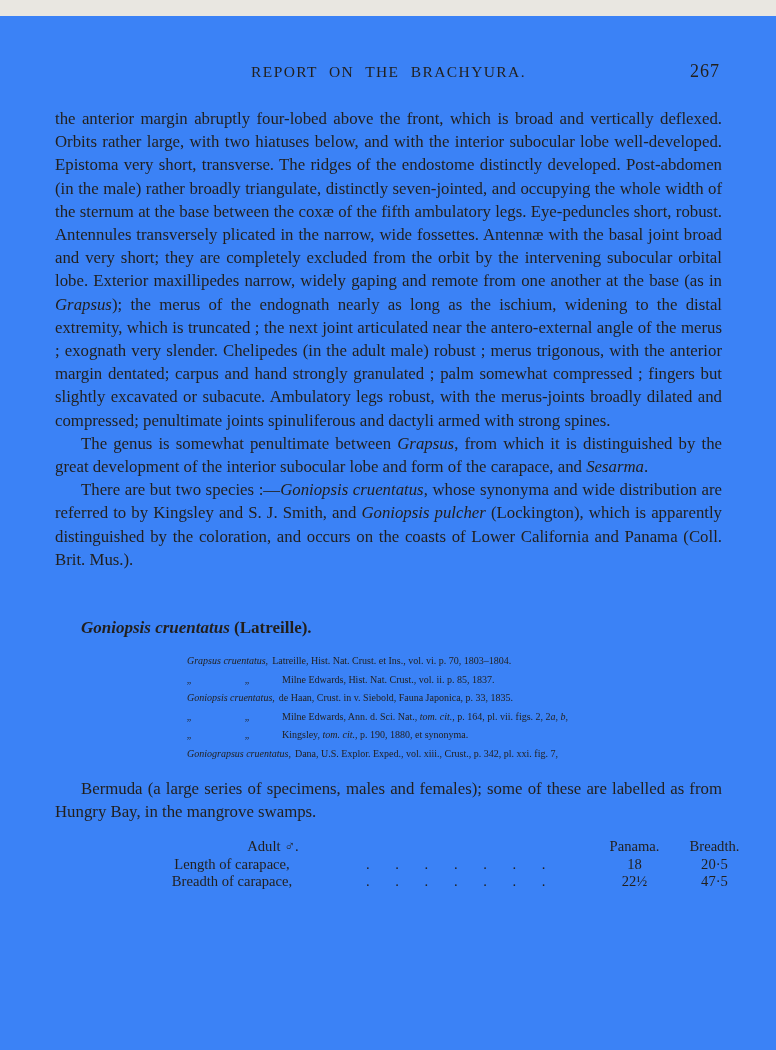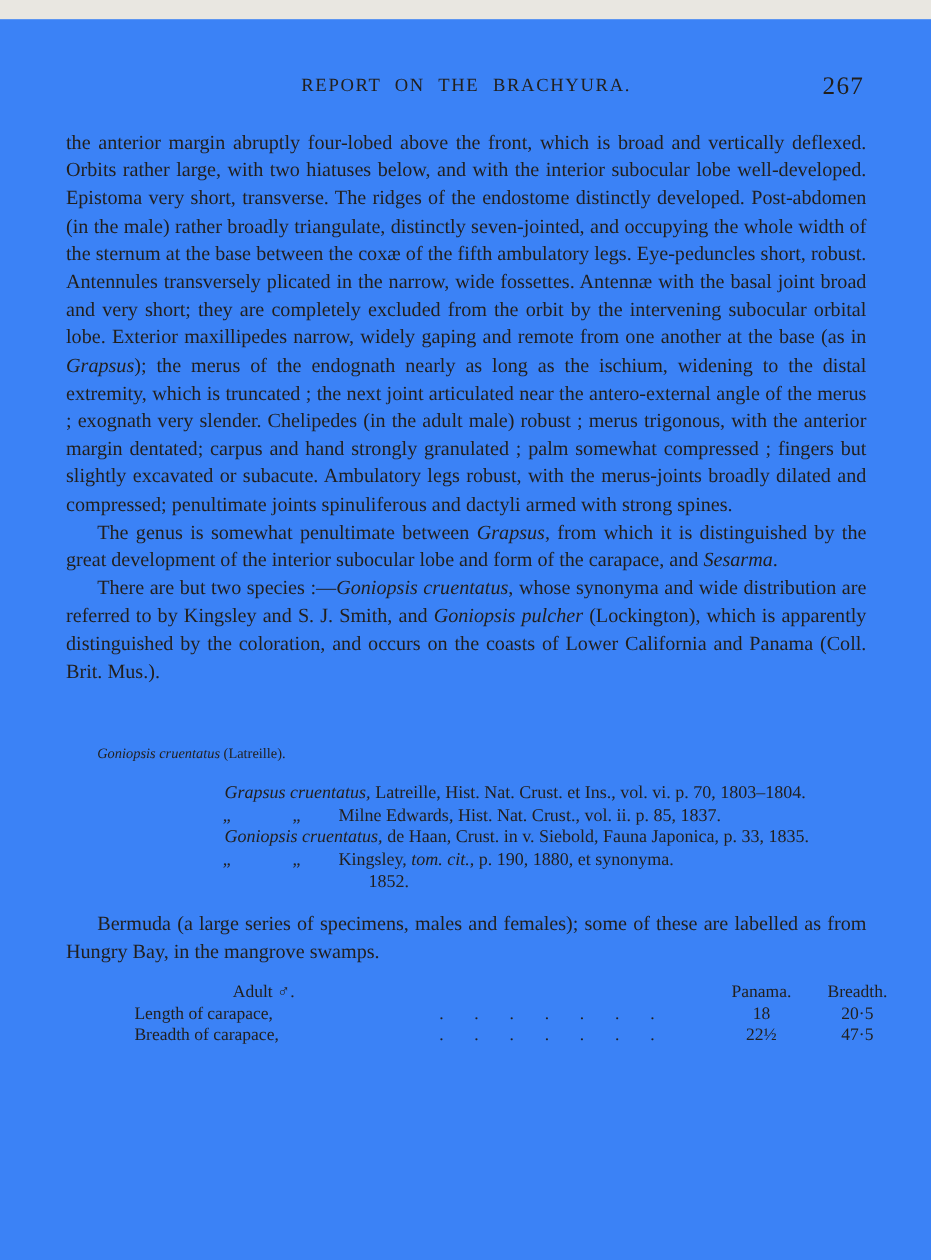--- a/index.html
+++ b/index.html
@@ -23,62 +23,62 @@
     font-size: 15.5px;
     line-height: 18px;
     letter-spacing: 1.4px;
     word-spacing: 6px;
     margin-bottom: 26px;
   }
   .page-num {
     position: absolute;
     right: 2px;
     top: -1px;
-    font-size: 21px;
+    font-size: 18px;
     letter-spacing: 1px;
     word-spacing: normal;
   }
   
   .body-p {
     margin: 0;
     text-align: justify;
     font-size: 16.8px;
     line-height: 23.2px;
   }
   .indent { text-indent: 26px; }
   
   .species-heading {
     margin: 46px 0 0 26px;
-    font-size: 12px;
-    font-weight: normal;
+    font-size: 17px;
+    font-weight: bold;
     line-height: 22px;
   }
   
   .synonymy {
     margin-top: 13px;
-    font-size: 15px;
+    font-size: 10px;
     line-height: 18.6px;
   }
   .syn { white-space: normal; }
   .name-line { margin-left: 132px; text-indent: -20px; padding-left: 20px; }
   .name-line .ref { margin-left: 4px; }
   .ditto-line { margin-left: 105px; }
   .ditto-line .d { display: inline-block; width: 58px; text-align: center; }
   .ditto-line .ref { margin-left: 6px; }
   .year-line { margin-left: 252px; }
   
   .locality { margin-top: 13px; }
   
   .mtable {
     margin: 15px 0 0 57px;
     width: 645px;
     font-size: 14.6px;
   }
   .trow { display: flex; align-items: baseline; line-height: 17.6px; }
-  .tlabel { width: 240px; white-space: nowrap; box-sizing: border-box; }
+  .tlabel { width: 240px; white-space: nowrap; box-sizing: border-box; text-align: center; }
   .caption { padding-left: 82px; }
   .tdots {
     flex: 1;
     overflow: hidden;
     white-space: nowrap;
     word-spacing: 22px;
     padding-left: 14px;
   }
   .tcol { width: 75px; text-align: center; white-space: nowrap; }
   .tcol.wide { width: 85px; }
@@ -105,26 +105,27 @@
     <h2 class="species-heading"><i>Goniopsis cruentatus</i><span> (Latreille).</span></h2>
 
     <section class="synonymy">
 
       <div class="syn name-line"><i>Grapsus cruentatus,</i><span class="ref">Latreille, Hist. Nat. Crust. et Ins., vol. vi. p. 70, 1803–1804.</span></div>
 
       <div class="syn ditto-line"><span class="d">„</span><span class="d">„</span><span class="ref">Milne Edwards, Hist. Nat. Crust., vol. ii. p. 85, 1837.</span></div>
 
       <div class="syn name-line"><i>Goniopsis cruentatus,</i><span class="ref">de Haan, Crust. in v. Siebold, Fauna Japonica, p. 33, 1835.</span></div>
 
+      <div class="syn ditto-line"><span class="d">„</span><span class="d">„</span><span class="ref"><span>Milne Edwards, Ann. d. Sci. Nat., </span><i>tom. cit.</i><span>, p. 164, pl. vii. figs. 2, 2</span><i>a</i><span>, </span><i>b</i><span>,</span></span></div>
 
 
       <div class="syn ditto-line"><span class="d">„</span><span class="d">„</span><span class="ref"><span>Kingsley, </span><i>tom. cit.</i><span>, p. 190, 1880, et synonyma.</span></span></div>
 
+      <div class="syn name-line"><i>Goniograpsus cruentatus,</i><span class="ref">Dana, U.S. Explor. Exped., vol. xiii., Crust., p. 342, pl. xxi. fig. 7,</span></div>
 
-      <div class="syn year-line">1852.</div>
 
     </section>
 
     <p class="body-p indent locality">Bermuda (a large series of specimens, males and females); some of these are labelled as from Hungry Bay, in the mangrove swamps.</p>
 
     <div class="mtable">
       <div class="trow">
         <span class="tlabel caption">Adult ♂.</span>
         <span class="tdots"></span>
         <span class="tcol">Panama.</span>

